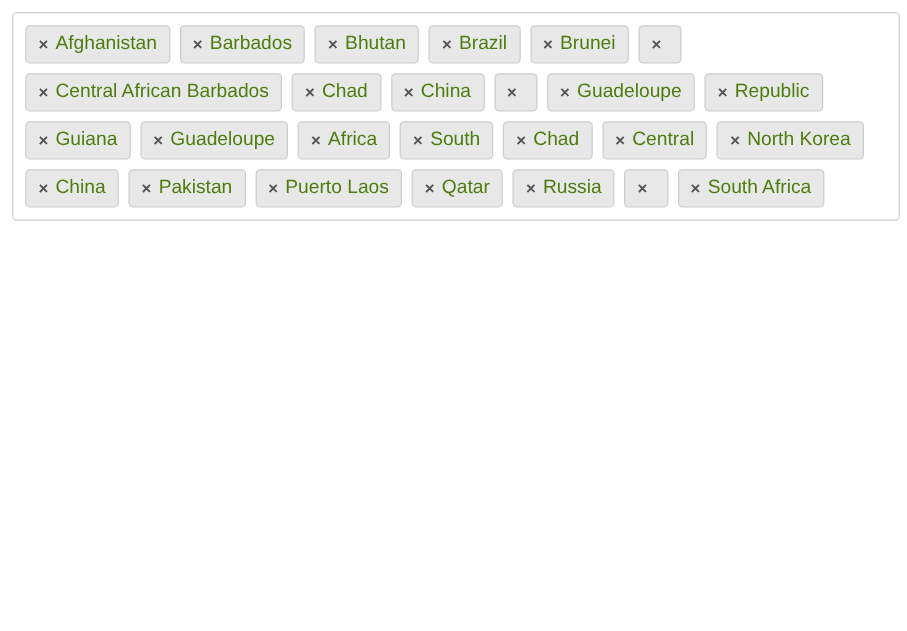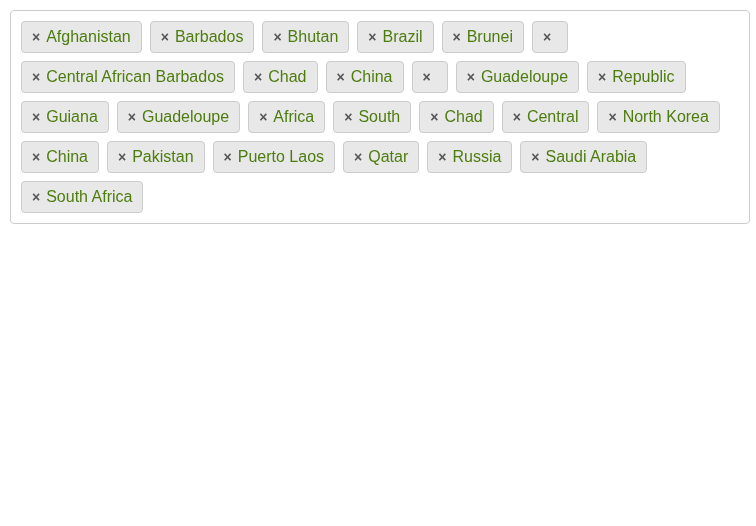--- a/index.html
+++ b/index.html
@@ -145,19 +145,18 @@
     <div class="tag">
       <span class="tag-x">×</span>
       <span class="tag-label">Qatar</span>
     </div>
     <div class="tag">
       <span class="tag-x">×</span>
       <span class="tag-label">Russia</span>
     </div>
     <div class="tag">
       <span class="tag-x">×</span>
-      <span class="tag-label">Saudi Arabia</span>
     </div>
     <div class="tag">
       <span class="tag-x">×</span>
       <span class="tag-label">South Africa</span>
     </div>
   </div>
 
 </body></html>

